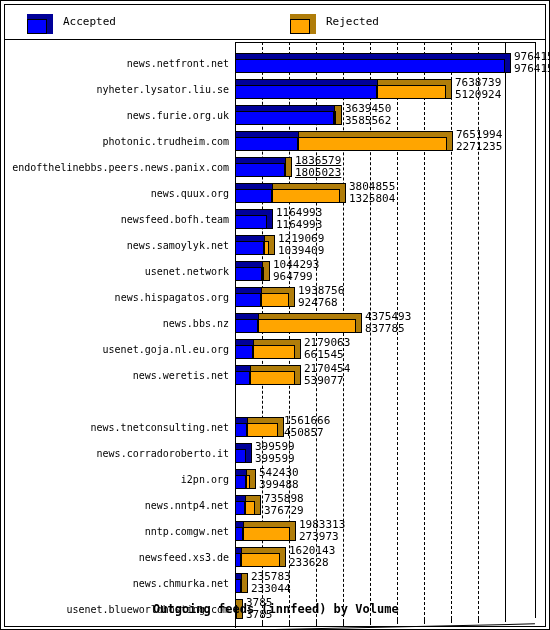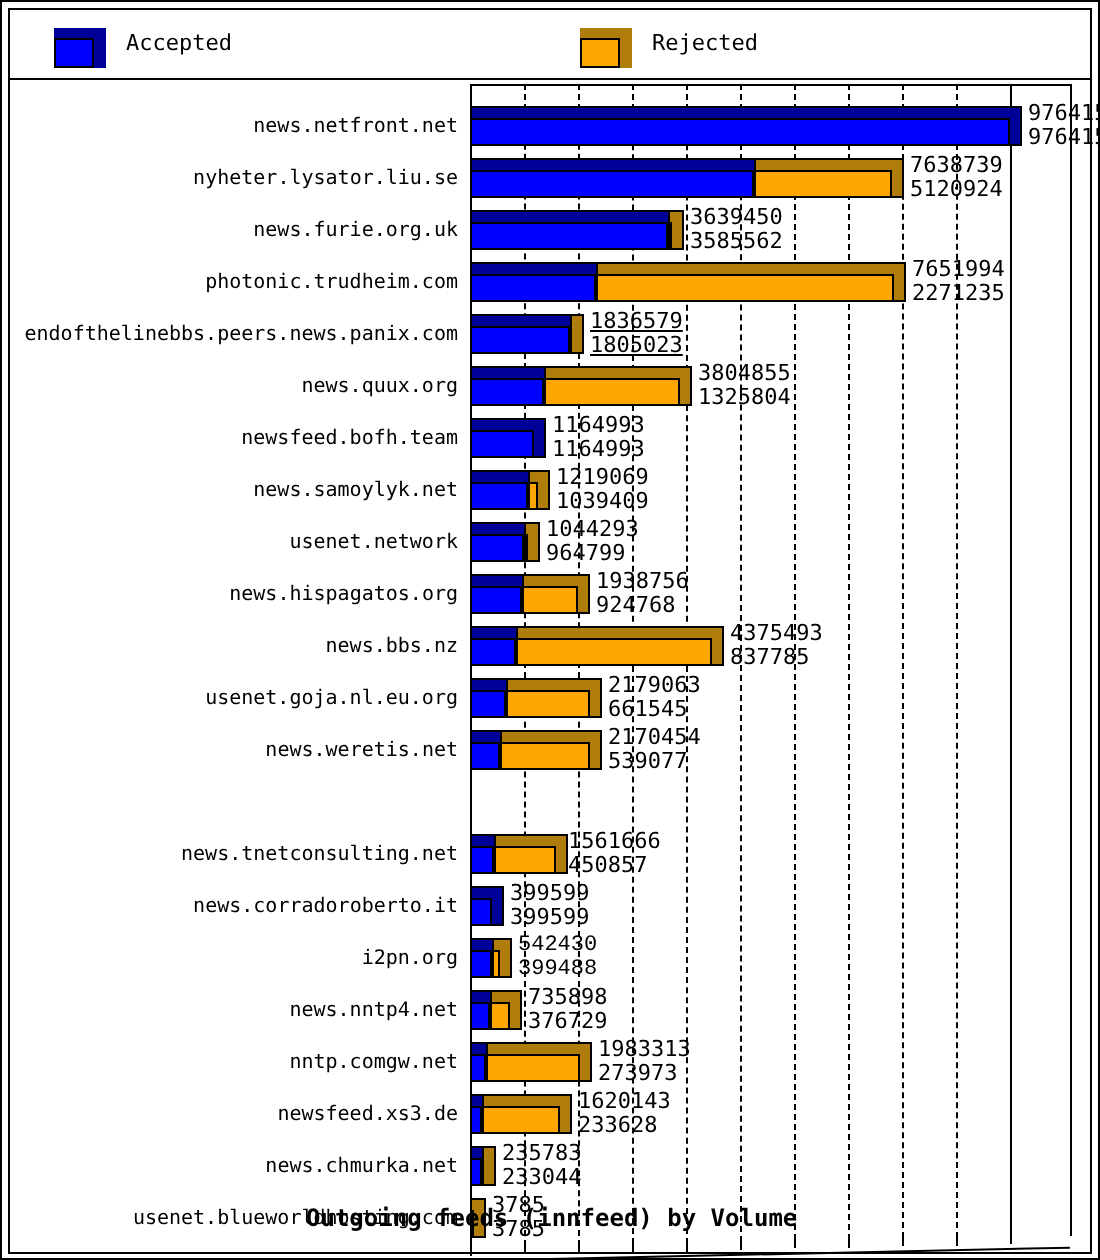--- a/index.html
+++ b/index.html
@@ -342,21 +342,21 @@
             </div>
             <div style="position: absolute; left: 11px; top: 3px; width: 6px; height: 20px; background: rgb(0, 0, 153); border-top: 1px solid rgb(0, 0, 0); border-right: 1px solid rgb(0, 0, 0); border-bottom: 1px solid rgb(0, 0, 0); border-left: none; border-image: initial; box-sizing: border-box;"></div>
             <div class="vals" style="left: 20px;">
               <div>399599</div>
               <div>399599</div>
             </div>
           </div>
         </div>
         <div class="row" style="top: 426px;">
           <div class="rlabel">i2pn.org</div>
-          <div class="bars" style="width: 270px; font-family: Liberation Mono, monospace;">
+          <div class="bars" style="width: 270px;">
             <div class="seg" style="left: 0px; width: 11px;">
               <span class="t" style="background:#000099;"></span>
               <span class="f" style="background:#0000ff;"></span>
             </div>
             <div class="seg" style="left: 11px; width: 4px;">
               <span class="t" style="background:#b07d0a;"></span>
               <span class="f" style="background:#ffa500;"></span>
             </div>
             <div style="position: absolute; left: 15px; top: 3px; width: 6px; height: 20px; background: rgb(176, 125, 10); border-top: 1px solid rgb(0, 0, 0); border-right: 1px solid rgb(0, 0, 0); border-bottom: 1px solid rgb(0, 0, 0); border-left: none; border-image: initial; box-sizing: border-box;"></div>
             <div class="vals" style="left: 24px;">

